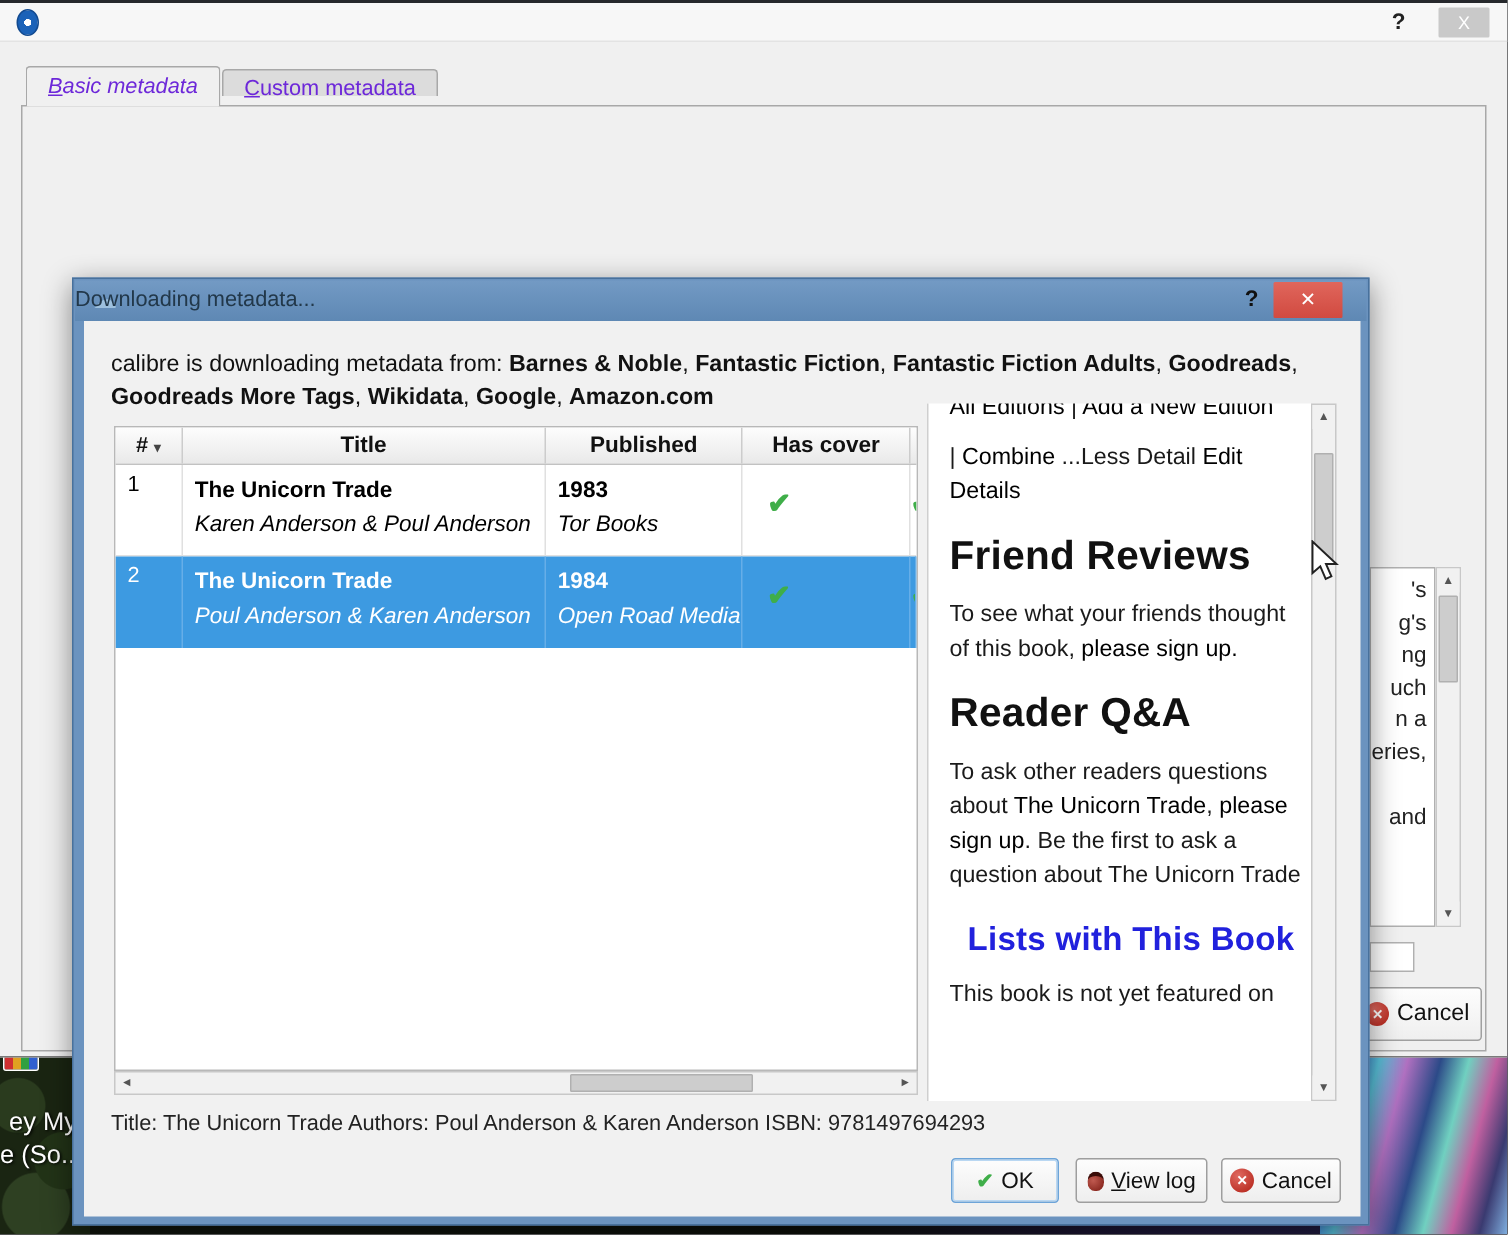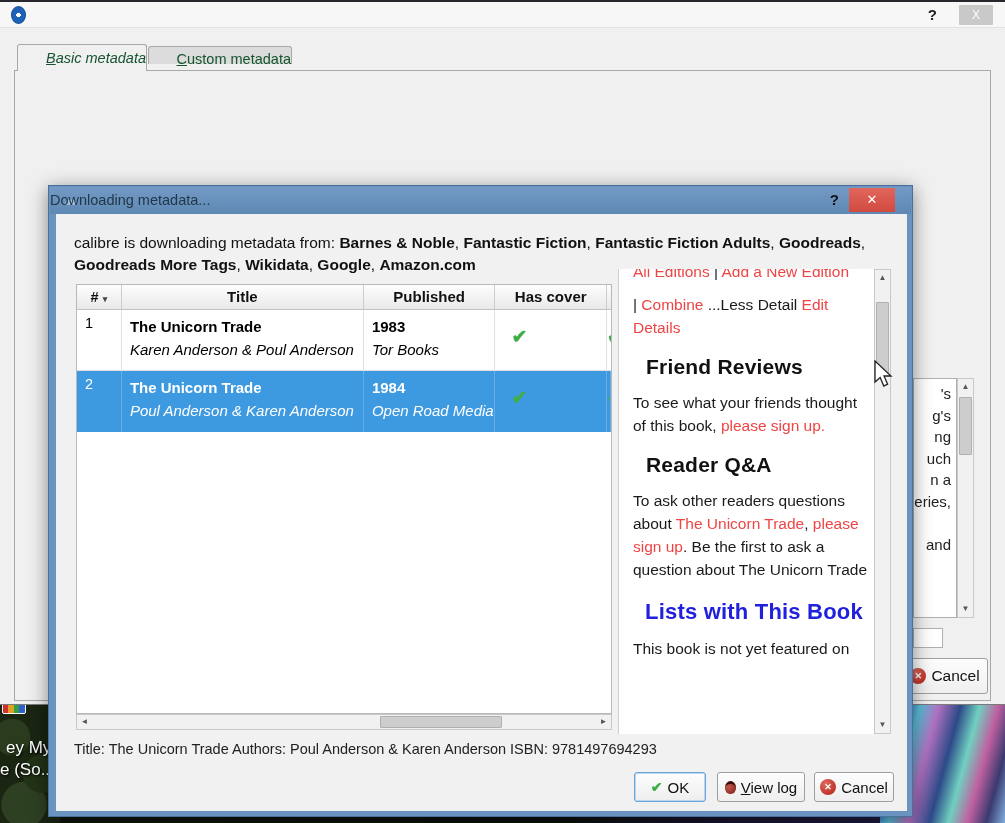--- a/index.html
+++ b/index.html
@@ -26,21 +26,21 @@
   .window:before { content:""; position:absolute; left:0; top:0; width:100%; height:2px; background:#26282c; }
   .titlebar { position:absolute; left:0; top:2px; width:100%; height:26px; background:#f7f7f7; border-bottom:1px solid #e3e3e3; }
   .titlebar-title { position:absolute; left:0; top:6px; width:100%; text-align:center; font-size:13.5px; color:#1c1c1c; }
   .app-icon { position:absolute; left:11px; top:4px; width:15px; height:18px; border-radius:50%;
     background:radial-gradient(circle at 50% 50%, #fff 0 22%, #1b62b8 23%); border:1px solid #124a90; }
   .tb-help { position:absolute; right:68px; top:4px; font-size:15px; font-weight:bold; color:#222; }
   .tb-close { position:absolute; right:12px; top:3px; width:34px; height:20px; background:#c9c9c9; color:#fff;
     text-align:center; font-size:12px; line-height:20px; border-radius:1px; }
 
   
-  .tab { position:absolute; font-size:14.5px; color:#14532d; text-align:right; }
+  .tab { position:absolute; font-size:14.5px; color:#6d28d9; text-align:center; }
   .tab-active { left:17px; top:44px; width:130px; height:27px; background:#f0f0f0; border:1px solid #a8a8a8; border-bottom:none;
     font-style:italic; line-height:26px; z-index:5; border-radius:3px 3px 0 0; }
   .tab-inactive { left:148px; top:46px; width:144px; height:18px; background:#dcdcdc; border:1px solid #a8a8a8; border-bottom:none;
     line-height:24px; z-index:4; border-radius:3px 3px 0 0; }
   .main-panel { position:absolute; left:14px; top:70px; width:977px; height:631px; background:#f0f0f0; border:1px solid #a8a8a8; z-index:3; }
 
   
   .flabel { position:absolute; font-size:15px; color:#111; text-align:right; }
   .flabel u, .tab u, .dlg-btn u { text-decoration:underline; }
   .input { position:absolute; height:27px; background:#fff; border:1px solid #9a9a9a; font-size:14.5px; color:#111;
@@ -138,24 +138,24 @@
   .c-sliver { width:4px; padding:5px 0 0 0; border-right:none; }
   .cell-l1 { font-weight:bold; font-size:15px; line-height:23px; }
   .cell-l2 { font-style:italic; font-size:15px; line-height:23px; }
   .check { color:#3fae49; font-size:19px; font-weight:bold; line-height:44px; padding-left:8px; }
   .check-sliver { color:#3fae49; font-size:19px; font-weight:bold; line-height:44px; display:block; }
 
   
   .preview { position:absolute; left:562px; top:55px; width:256px; height:465px; background:#fff; border-left:1px solid #cfcfcf;
     overflow:hidden; padding:0 6px 0 14px; }
   .preview p { font-size:15.5px; color:#1a1a1a; line-height:23px; margin:0 0 10px 0; }
-  .preview h2 { font-size:21px; color:#111; margin:16px 0 12px 13px; letter-spacing:.2px; }
+  .preview h2 { font-size:27px; color:#111; margin:16px 0 12px 0; letter-spacing:.2px; }
   .preview .pv-h2link span { color:#2121dd; }
   .preview .pv-h2link { font-size:22px; margin:18px 0 12px 12px; }
-  .pv-link { color:#ef4444; }
+  .pv-link { color:#000000; }
   .pv-first { margin-top:-9px !important; }
 
   
   .dlg-status { position:absolute; left:18px; top:527px; font-size:14.5px; color:#222; white-space:nowrap; }
   .dlg-btn { position:absolute; top:558px; height:30px; background:linear-gradient(#fdfdfd,#eeeeee); border:1px solid #9e9e9e;
     border-radius:3px; font-size:15px; color:#111; display:flex; align-items:center; justify-content:center; gap:5px; }
   .dlg-btn.default { border:1px solid #6da4d8; box-shadow:0 0 0 1px #b9d7f2 inset; }
   .ok-check { color:#3fae49; font-size:14px; font-weight:bold; }
   .bug-icon { display:inline-block; width:11px; height:13px; border-radius:50% 50% 45% 45%; background:radial-gradient(circle at 35% 30%,#c05a50,#7a1a12); border-top:3px solid #3a0c08; }
 

